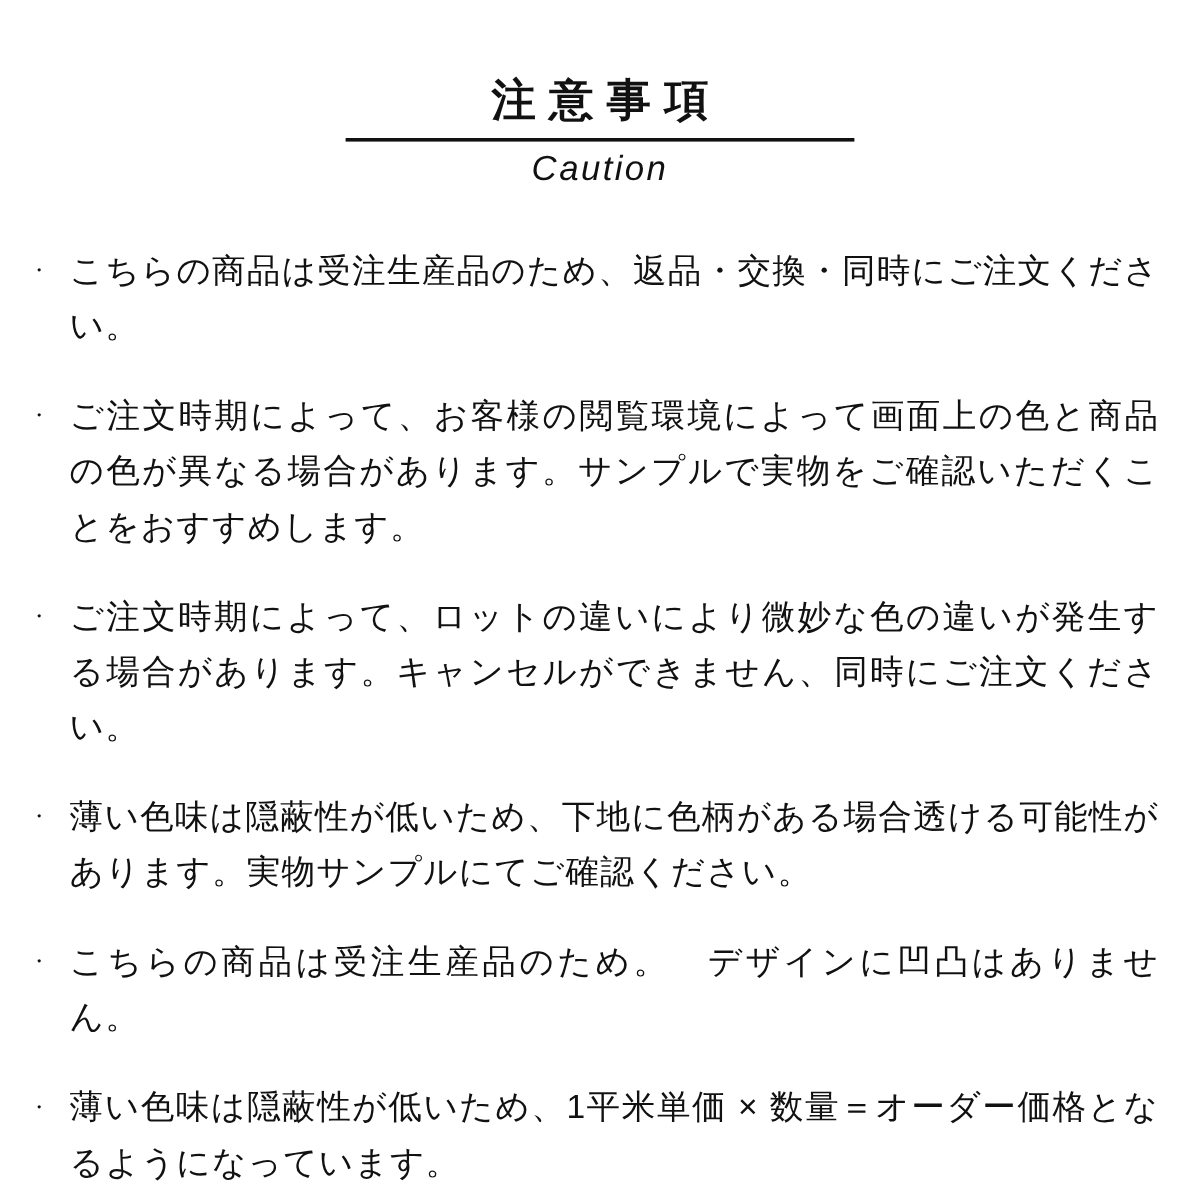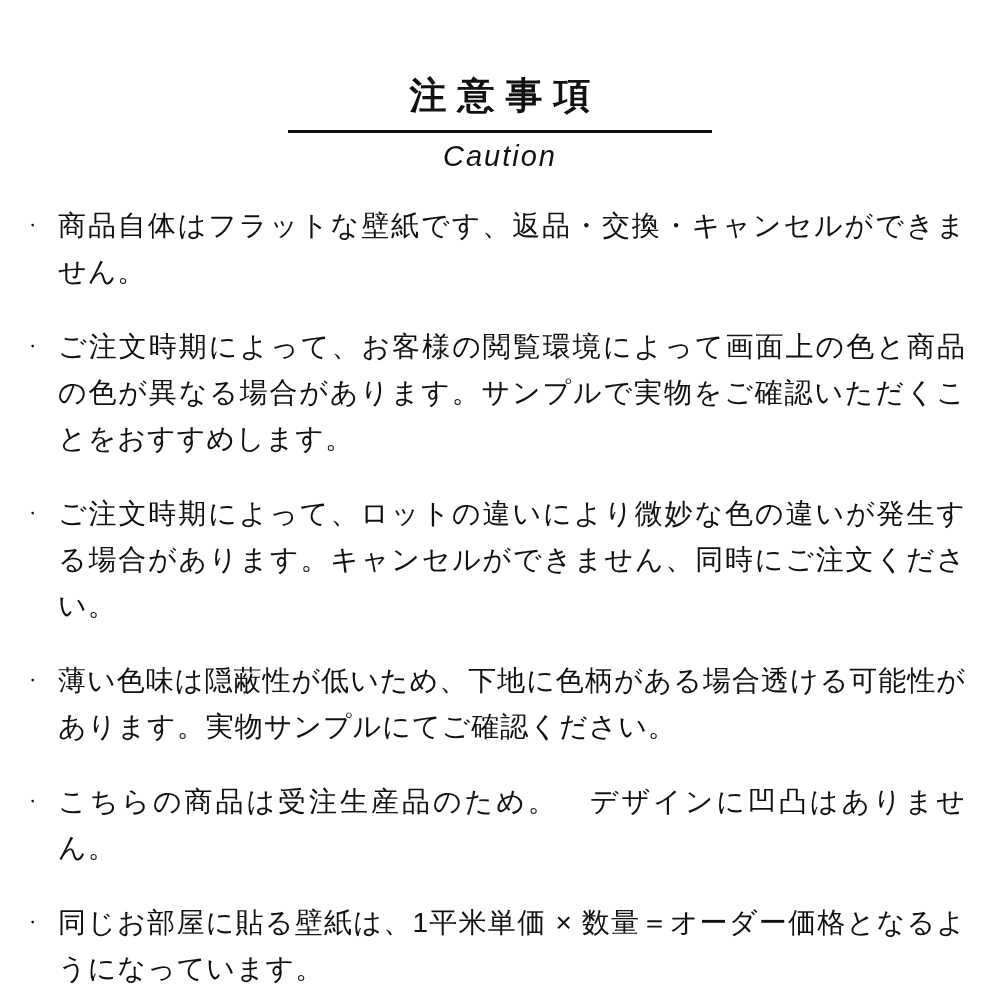--- a/index.html
+++ b/index.html
@@ -18,21 +18,21 @@
   .page {
     width: 1000px;
     height: 1000px;
     position: relative;
   }
   .header {
     text-align: center;
     padding-top: 62px;
   }
   .title {
-    margin: 12px;
+    margin: 0;
     font-size: 37px;
     font-weight: 800;
     letter-spacing: 11px;
     text-indent: 11px; 
     color: #111111;
     line-height: 1.2;
   }
   .divider {
     width: 424px;
     height: 3px;
@@ -85,37 +85,37 @@
 
   <header class="header">
     <h1 class="title">注意事項</h1>
     <div class="divider"></div>
     <div class="subtitle">Caution</div>
   </header>
 
   <ul class="caution-list">
     <li class="caution-item">
       <span class="bullet">・</span>
-      <span class="item-text">商品自体はフラットな壁紙です、返品・交換・キャンセルができません。</span>
+      <span class="item-text">こちらの商品は受注生産品のため、返品・交換・同時にご注文ください。</span>
     </li>
     <li class="caution-item">
       <span class="bullet">・</span>
       <span class="item-text">ご注文時期によって、お客様の閲覧環境によって画面上の色と商品の色が異なる場合があります。サンプルで実物をご確認いただくことをおすすめします。</span>
     </li>
     <li class="caution-item">
       <span class="bullet">・</span>
       <span class="item-text">ご注文時期によって、ロットの違いにより微妙な色の違いが発生する場合があります。キャンセルができません、同時にご注文ください。</span>
     </li>
     <li class="caution-item">
       <span class="bullet">・</span>
       <span class="item-text">薄い色味は隠蔽性が低いため、下地に色柄がある場合透ける可能性があります。実物サンプルにてご確認ください。</span>
     </li>
     <li class="caution-item">
       <span class="bullet">・</span>
       <span class="item-text">こちらの商品は受注生産品のため。　デザインに凹凸はありません。</span>
     </li>
     <li class="caution-item">
       <span class="bullet">・</span>
-      <span class="item-text">同じお部屋に貼る壁紙は、1平米単価 × 数量＝オーダー価格となるようになっています。</span>
+      <span class="item-text">薄い色味は隠蔽性が低いため、1平米単価 × 数量＝オーダー価格となるようになっています。</span>
     </li>
   </ul>
 
 </div>
 
 </body></html>

